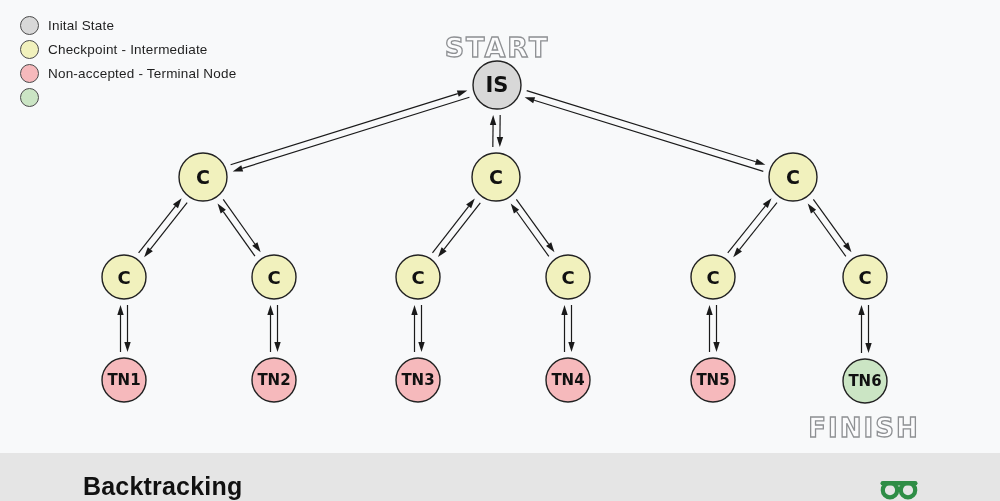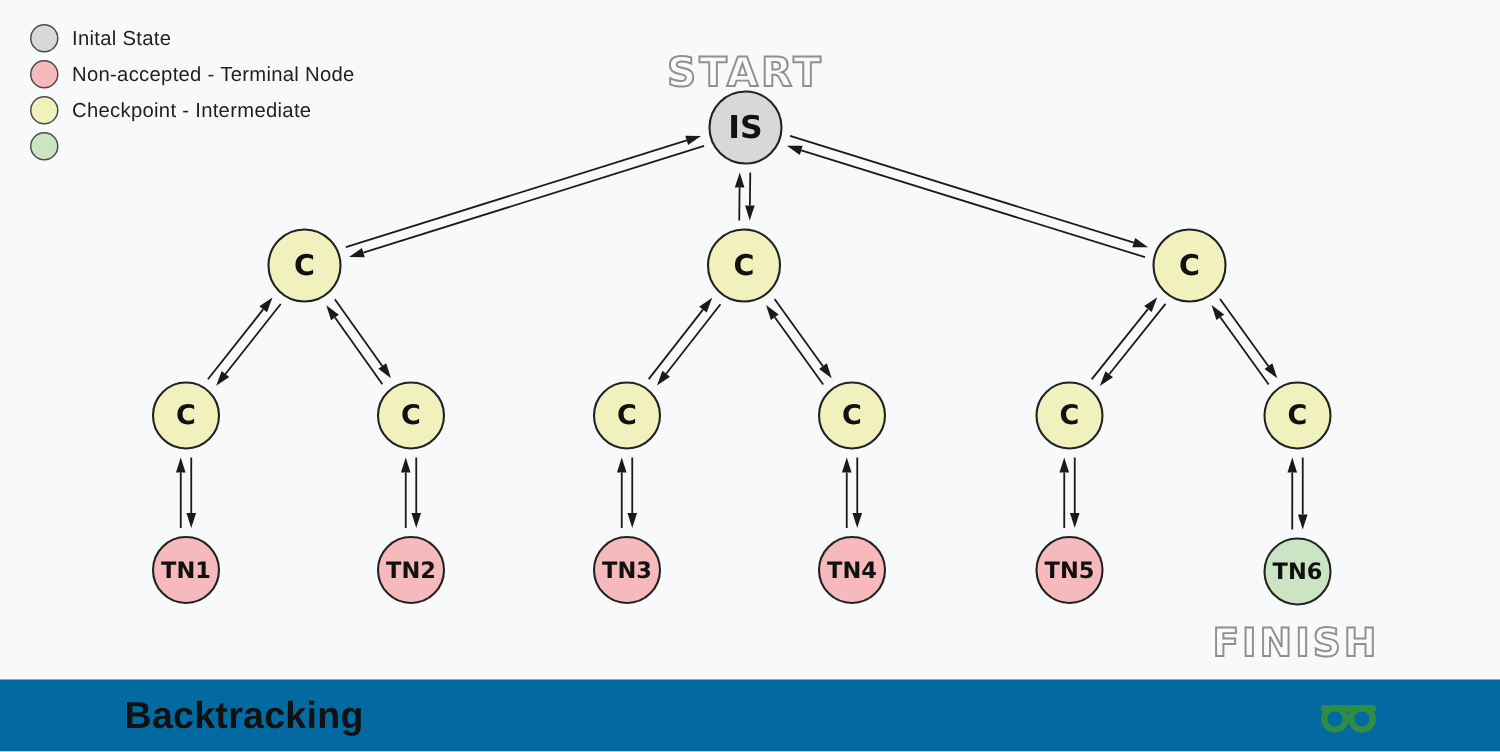--- a/index.html
+++ b/index.html
@@ -32,22 +32,22 @@
     font-family:"DejaVu Sans","Liberation Sans",sans-serif;
     font-weight:800;
     letter-spacing:2px;
     fill:#fbfbfc;
     stroke:#8e9093;
     stroke-width:1.3px;
   }
 
   
   .footer{
-    flex:1 1 auto;height:48px;background:#0369a1;
-    display:flex;align-items:center;justify-content:space-between;
+    flex:1 1 auto;height:48px;background:#e5e5e5;
+    display:flex;align-items:flex-end;justify-content:space-between;
     padding:0 80px 0 83px;box-sizing:border-box;
   }
   .footer-title{
     font-size:25px;font-weight:700;color:#111;letter-spacing:.2px;
   }
   .logo-svg{display:block;}
 </style>
 </head>
 <body>
 
@@ -182,26 +182,26 @@
         </g>
         <text x="497" y="57" text-anchor="middle" font-size="27" class="outline-label">START</text>
         <text x="864" y="437" text-anchor="middle" font-size="26" class="outline-label">FINISH</text>
       </svg>
     <div class="legend">
         <div class="legend-item">
           <span class="legend-swatch" style="background: rgb(216, 216, 216);"></span>
           <span class="legend-label">Inital State</span>
         </div>
         <div class="legend-item">
+          <span class="legend-swatch" style="background: rgb(241, 241, 189);"></span>
+          <span class="legend-label">Checkpoint - Intermediate</span>
+        </div>
+        <div class="legend-item">
           <span class="legend-swatch" style="background: rgb(246, 185, 188);"></span>
           <span class="legend-label">Non-accepted - Terminal Node</span>
-        </div>
-        <div class="legend-item">
-          <span class="legend-swatch" style="background: rgb(241, 241, 189);"></span>
-          <span class="legend-label">Checkpoint - Intermediate</span>
         </div>
         <div class="legend-item">
           <span class="legend-swatch" style="background: rgb(203, 229, 196);"></span>
         </div>
       </div>
   </div>
 
   <div class="footer">
     <div class="footer-title">Backtracking</div>
     <svg class="logo-svg" width="42" height="26" viewBox="0 0 42 26" aria-label="GeeksforGeeks">

